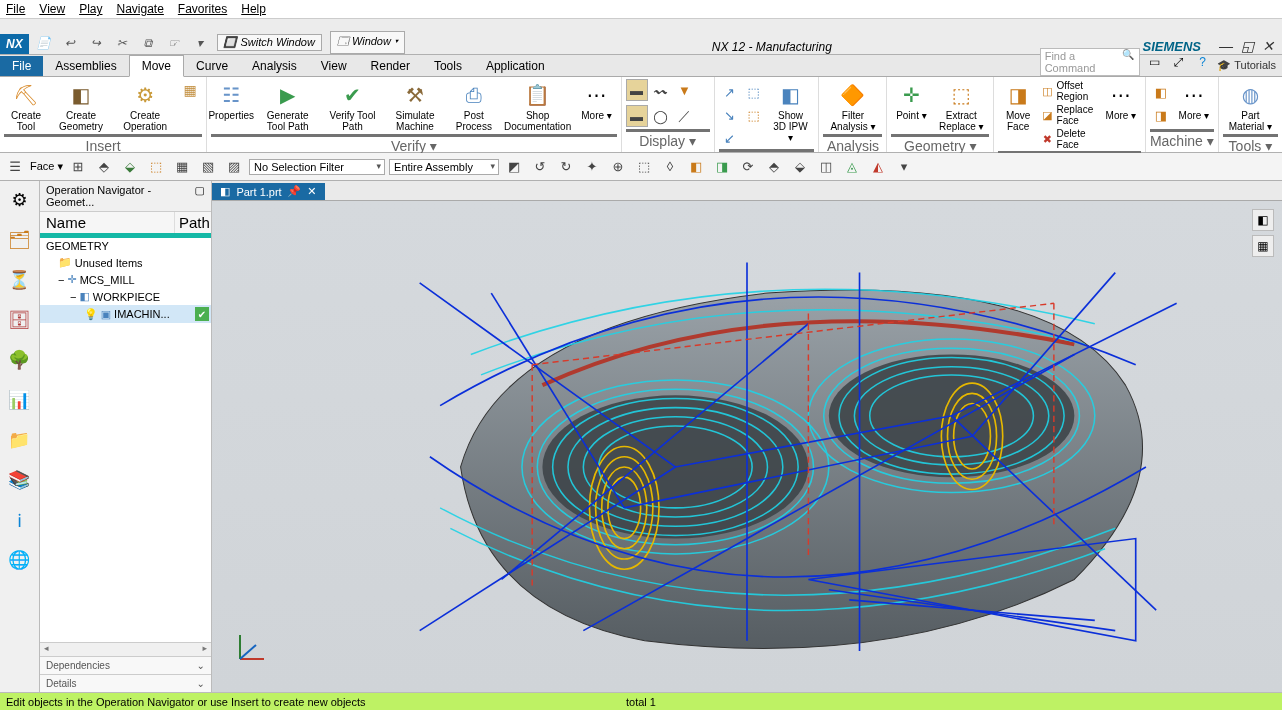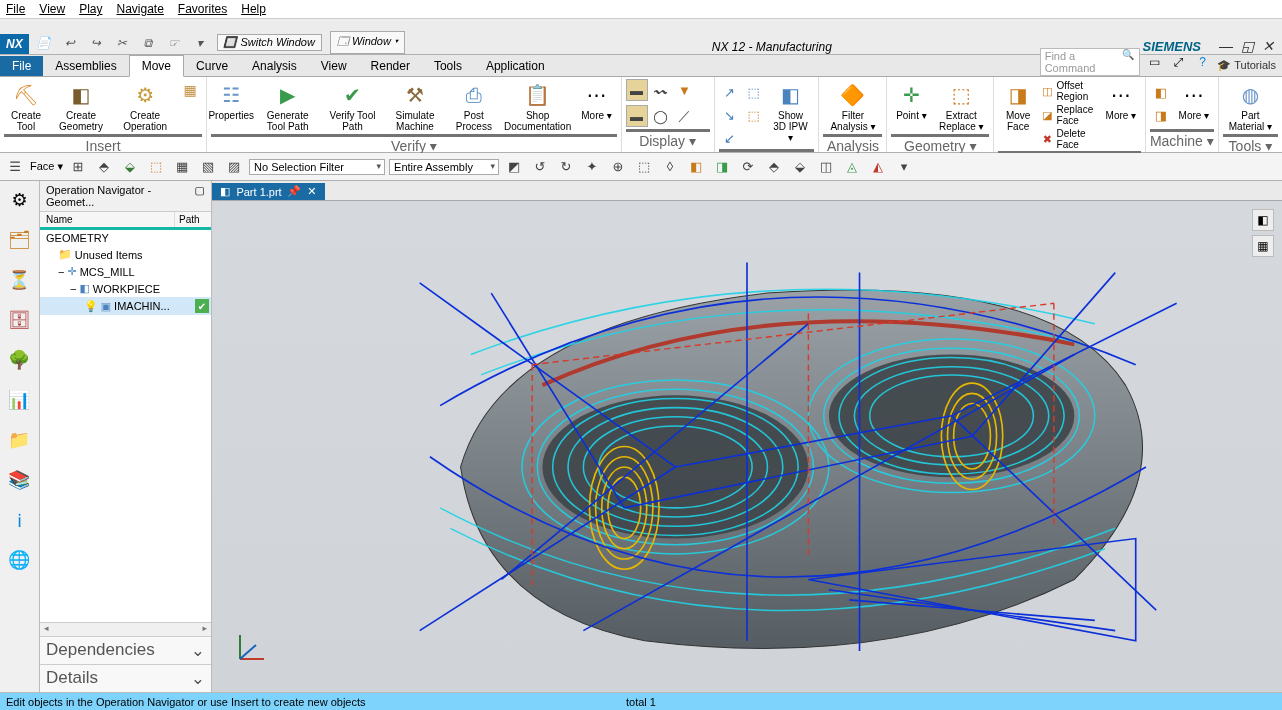--- a/index.html
+++ b/index.html
@@ -37,41 +37,41 @@
 .rbtn.stack .row .mini { width: 14px; height: 14px; font-size: 11px; display: inline-flex; align-items: center; justify-content: center; }
 .subribbon { display: flex; align-items: center; background: #f4f4f4; border-bottom: 1px solid #b0b0b0; height: 28px; padding: 0 4px; gap: 4px; }
 .sr-btn { width: 22px; height: 22px; display: inline-flex; align-items: center; justify-content: center; font-size: 13px; color: #444; }
 .sr-sel { border: 1px solid #aaa; font-size: 11px; padding: 1px 14px 1px 4px; background: #fff; position: relative; }
 .sr-sel::after { content: "▾"; position: absolute; right: 3px; top: 1px; font-size: 9px; color: #555; }
 .main { flex: 1; display: flex; min-height: 0; }
 .resbar { width: 40px; background: #f0f0f0; border-right: 1px solid #bbb; display: flex; flex-direction: column; align-items: center; padding-top: 4px; gap: 10px; }
 .resbar .rb { width: 30px; height: 30px; display: flex; align-items: center; justify-content: center; font-size: 18px; }
 .navpanel { width: 172px; background: #fff; border-right: 1px solid #bbb; display: flex; flex-direction: column; }
 .nav-title { background: #f0f0f0; border-bottom: 1px solid #ccc; padding: 3px 6px; font-size: 11px; display: flex; justify-content: space-between; }
-.nav-head { display: flex; background: #f6f6f6; border-bottom: 3px solid #14b8a6; font-size: 10px; }
+.nav-head { display: flex; background: #f6f6f6; border-bottom: 5px solid #14b8a6; font-size: 15px; }
 .nav-head .c1 { flex: 1; padding: 2px 6px; border-right: 1px solid #ddd; }
 .nav-head .c2 { width: 36px; padding: 2px 4px; }
 .nav-body { flex: 1; overflow: auto; font-size: 11px; }
 .nav-row { display: flex; align-items: center; padding: 2px 2px 2px 6px; gap: 3px; }
 .nav-row.sel { background: #d2e7f7; }
 .nav-row .chk { width: 14px; height: 14px; background: #4caf50; color: #fff; font-size: 10px; display: inline-flex; align-items: center; justify-content: center; margin-left: auto; }
 .indent1 { padding-left: 18px; }
 .indent2 { padding-left: 30px; }
 .indent3 { padding-left: 44px; }
 .nav-scr { height: 14px; background: #f0f0f0; border-top: 1px solid #ccc; display: flex; justify-content: space-between; padding: 0 4px; font-size: 9px; color: #777; }
-.nav-sec { background: #f8f8f8; border-top: 1px solid #ccc; padding: 3px 6px; font-size: 17px; display: flex; justify-content: space-between; color: #555; }
+.nav-sec { background: #f8f8f8; border-top: 1px solid #ccc; padding: 3px 6px; font-size: 10px; display: flex; justify-content: space-between; color: #555; }
 .canvas-wrap { flex: 1; display: flex; flex-direction: column; background: #d9dde1; min-width: 0; position: relative; }
 .doctab { background: #eaeaea; height: 20px; display: flex; align-items: flex-end; border-bottom: 1px solid #aaa; }
 .doctab .dt { background: #1a6aa3; color: #fff; font-size: 11px; padding: 2px 8px; display: flex; align-items: center; gap: 6px; }
 .canvas { flex: 1; position: relative; background: linear-gradient(#d5d9dd,#d0d4d8); overflow: hidden; }
 .triad { position: absolute; left: 18px; bottom: 18px; font-size: 20px; }
 .viewcube { position: absolute; right: 8px; top: 8px; display: flex; flex-direction: column; gap: 4px; }
 .viewcube div { width: 22px; height: 22px; background: #eee; border: 1px solid #bbb; font-size: 12px; display: flex; align-items: center; justify-content: center; }
 svg.toolpath { position: absolute; inset: 0; width: 100%; height: 100%; }
-.statusbar { height: 18px; background: #7dd3fc; border-top: 1px solid #bbb; display: flex; align-items: center; font-size: 11px; padding: 6px 6px; gap: 20px; }
+.statusbar { height: 18px; background: #bef264; border-top: 1px solid #bbb; display: flex; align-items: center; font-size: 11px; padding: 6px 6px; gap: 20px; }
 .statusbar .mid { position: absolute; left: 50%; transform: translateX(-50%); }
 </style>
 </head>
 <body>
 
 <div class="system-menu">
   <span>File</span>
   <span>View</span>
   <span>Play</span>
   <span>Navigate</span>

